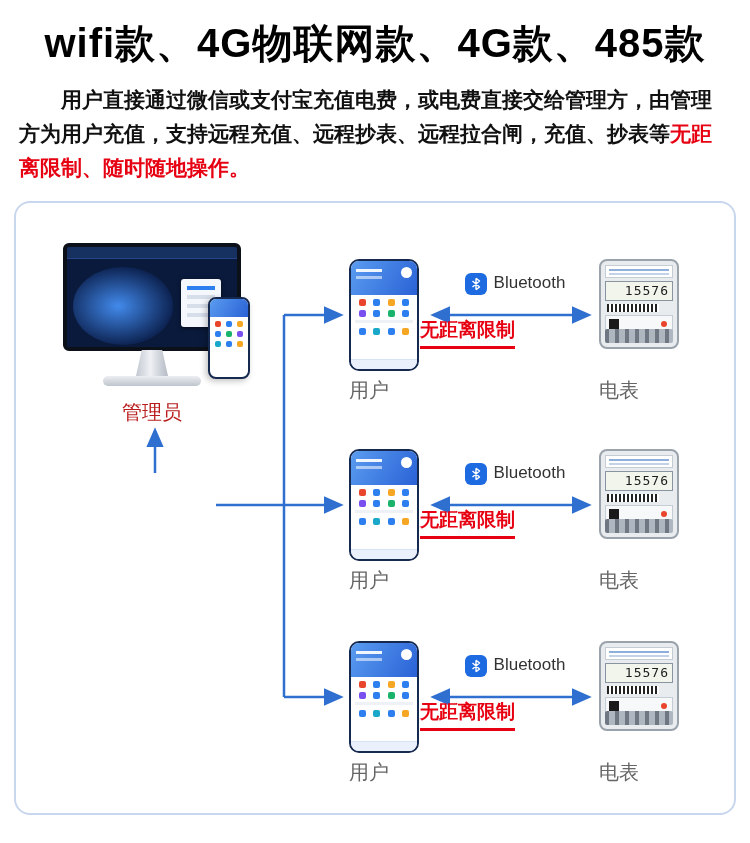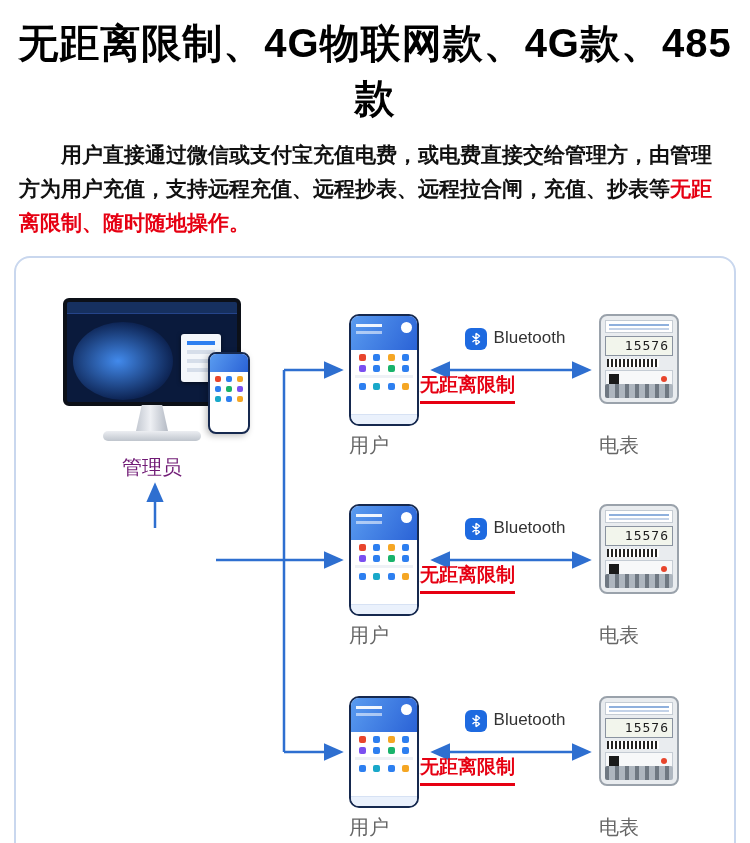--- a/index.html
+++ b/index.html
@@ -62,21 +62,21 @@
   .admin-phone {
     position:absolute; right:0px; top:54px; width:42px; height:82px; z-index:5;
     background:#fff; border:2px solid #16294f; border-radius:8px; overflow:hidden;
     box-shadow: -2px 2px 6px rgba(0,0,0,.25);
   }
   .admin-phone .ap-head { height:18px; background:linear-gradient(120deg,#5a9cf0,#2a62d6); }
   .mini-grid { display:grid; grid-template-columns:repeat(3,1fr); gap:4px 2px; padding:4px 4px; }
   .mini-grid b { width:6px; height:6px; border-radius:2px; margin:0 auto; }
   .admin-label {
     position:absolute; left:38px; top:196px; width:196px; text-align:center;
-    font-size:20px; color:#701a75;
+    font-size:20px; color:#b91c1c;
   }
 
   
   .cloud {
     position:absolute; left:78px; top:274px; width:122px; height:54px;
     background:#2e6fd0; border-radius:27px; z-index:3;
   }
   .cloud::before {
     content:''; position:absolute; left:16px; top:-22px;
     width:48px; height:48px; border-radius:50%; background:#2e6fd0;
@@ -161,21 +161,21 @@
   .mt-panel::after { content:''; position:absolute; right:5px; top:5px; width:6px; height:6px; border-radius:50%; background:#e8452c; }
   .mt-term {
     position:absolute; left:4px; right:4px; bottom:4px; height:14px;
     background:#aeb6bf; border-radius:2px;
     background-image: repeating-linear-gradient(90deg,#6f7882 0 4px, transparent 4px 10px);
   }
 </style>
 </head>
 <body>
 
-<h1 class="page-title">无距离限制、4G物联网款、4G款、485款</h1>
+<h1 class="page-title">wifi款、4G物联网款、4G款、485款</h1>
 
 <p class="desc"><span>用户直接通过微信或支付宝充值电费，或电费直接交给管理方，由管理方为用户充值，支持远程充值、远程抄表、远程拉合闸，充值、抄表等</span><span class="hl">无距离限制、随时随地操作。</span></p>
 
 <div class="diagram">
 
   <svg class="connectors" width="722" height="614" viewBox="0 0 722 614">
     <defs>
       <marker id="arrow" markerWidth="9" markerHeight="8" refX="6.5" refY="3.5" orient="auto-start-reverse">
         <path d="M0,0 L8,3.5 L0,7 Z" fill="#2e6fd0"></path>
       </marker>

